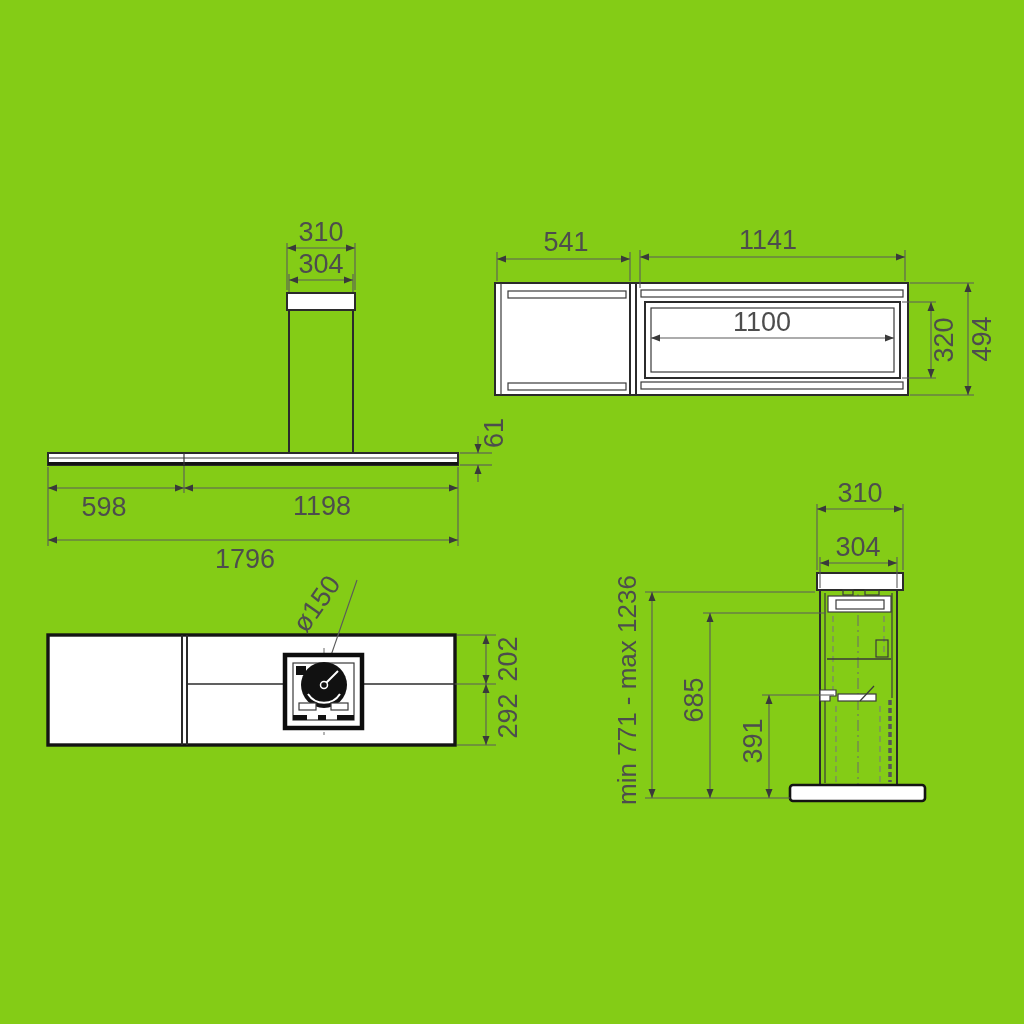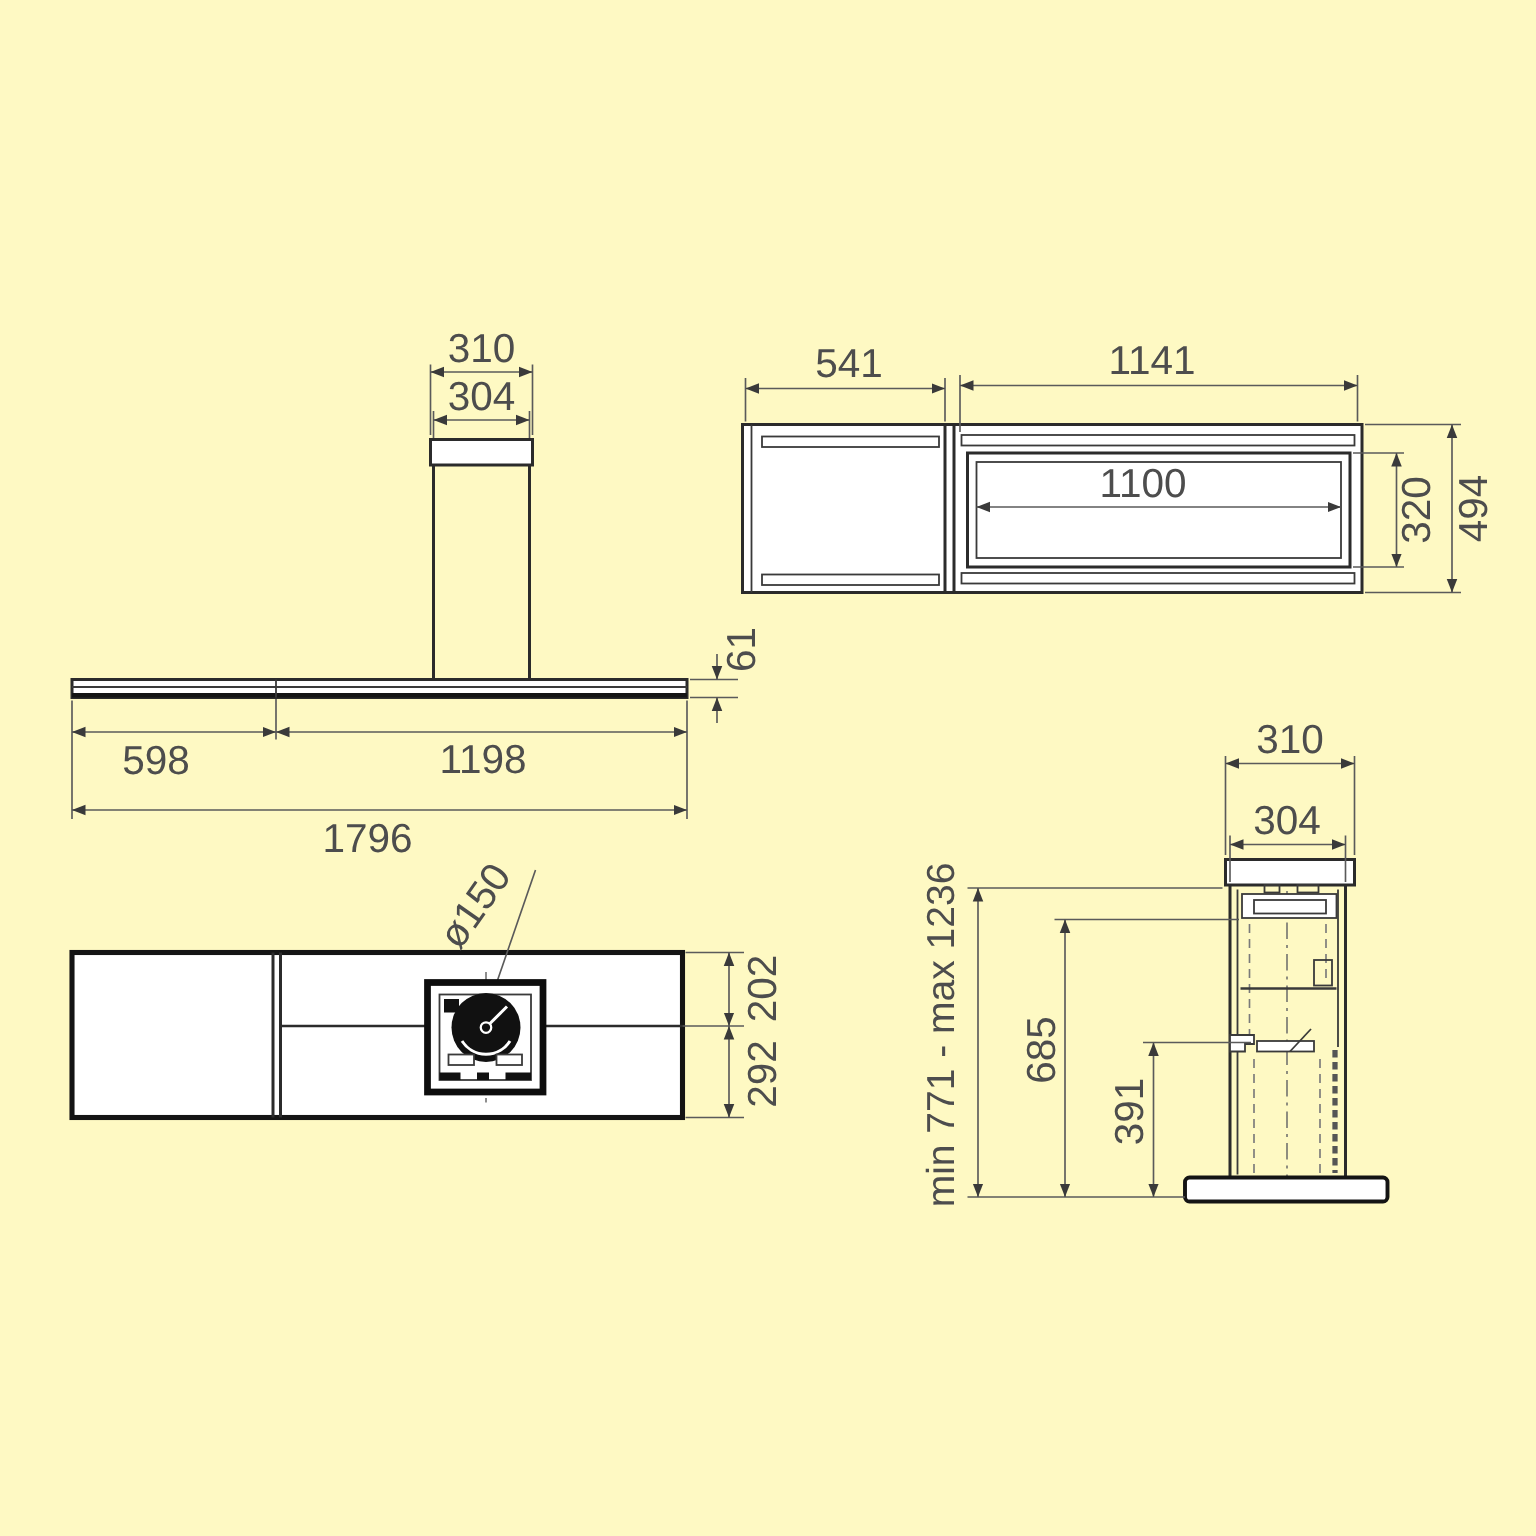--- a/index.html
+++ b/index.html
@@ -1,16 +1,16 @@
 <!DOCTYPE html>
 <html><head>
 <meta charset="utf-8">
 <style>
   html,body{margin:0;padding:0;background:#ffffff;}
-  .page{position:relative;width:1024px;height:1024px;background:#fef9c3;overflow:hidden;
+  .page{position:relative;width:1024px;height:1024px;background:#84cc16;overflow:hidden;
         font-family:"Liberation Sans",sans-serif;}
   svg{display:block;}
   
   .ol      {stroke:#2b2b2b;stroke-width:2;fill:none;}
   .ol-f    {stroke:#2b2b2b;stroke-width:2;fill:#ffffff;}
   .ol-thin {stroke:#3a3a3a;stroke-width:1.2;fill:none;}
   .ol-thinf{stroke:#3a3a3a;stroke-width:1.2;fill:#ffffff;}
   
   .dim {stroke:#5a5a5a;stroke-width:1.1;fill:none;}
   

